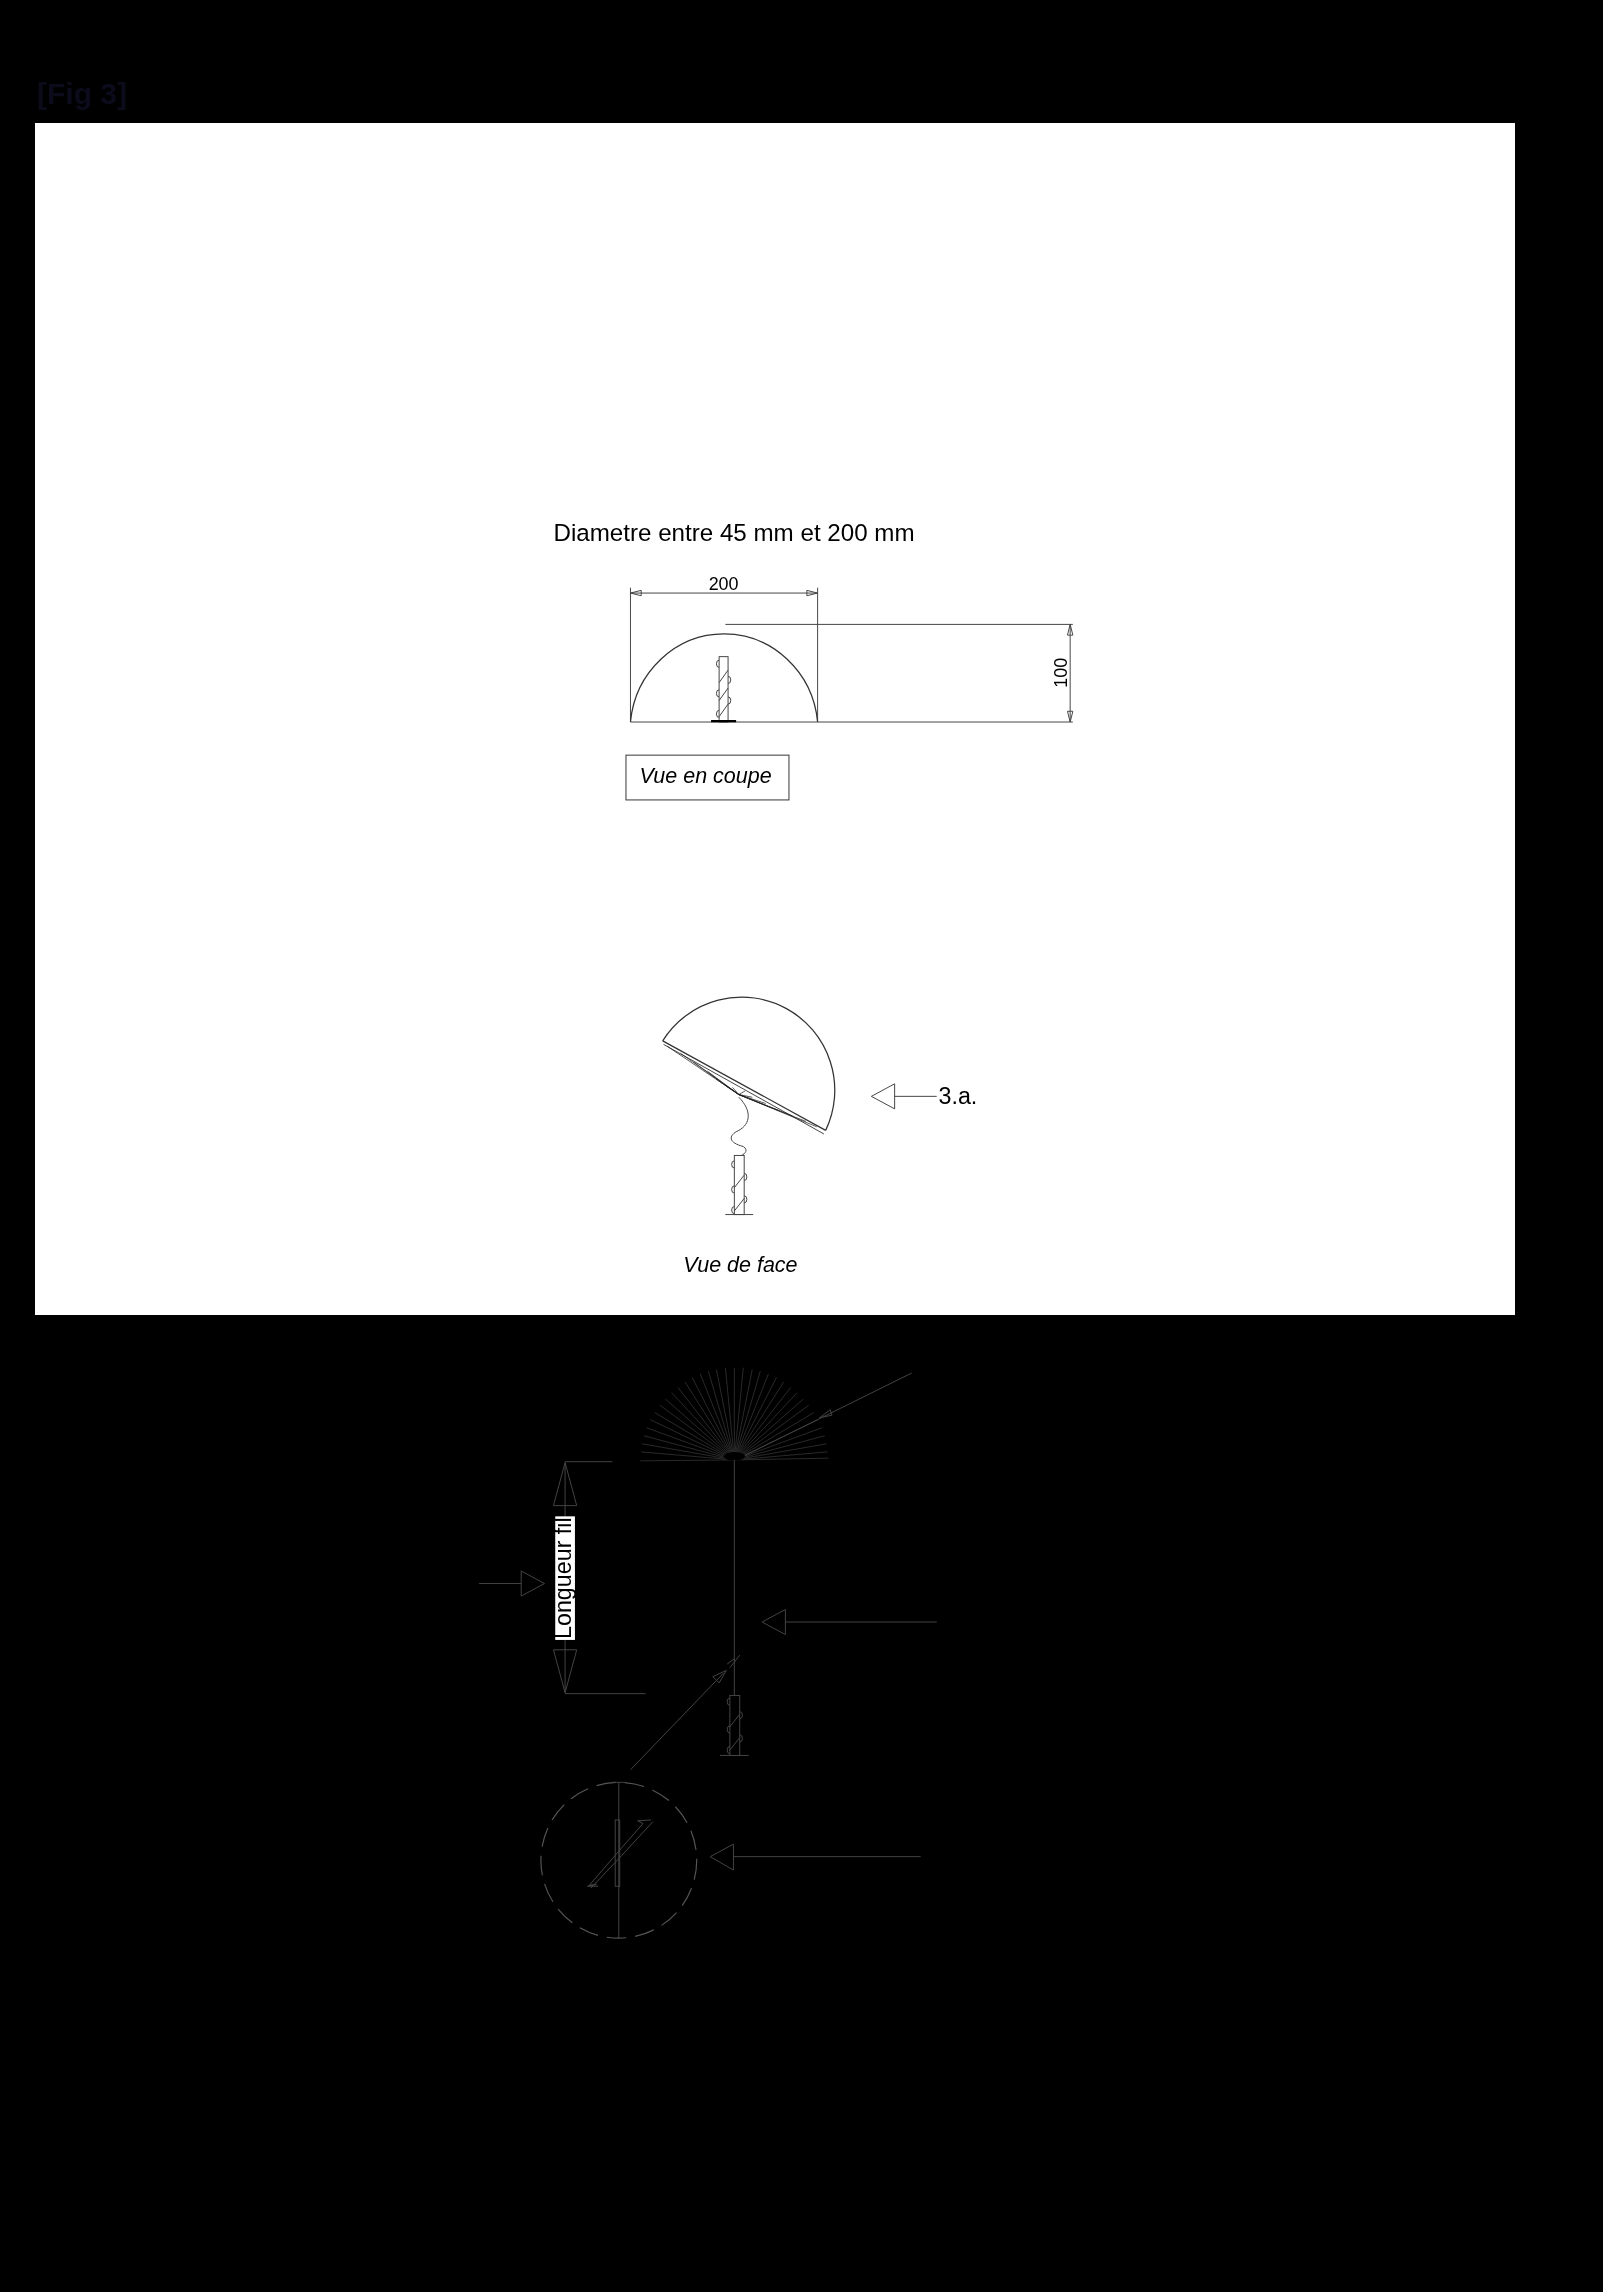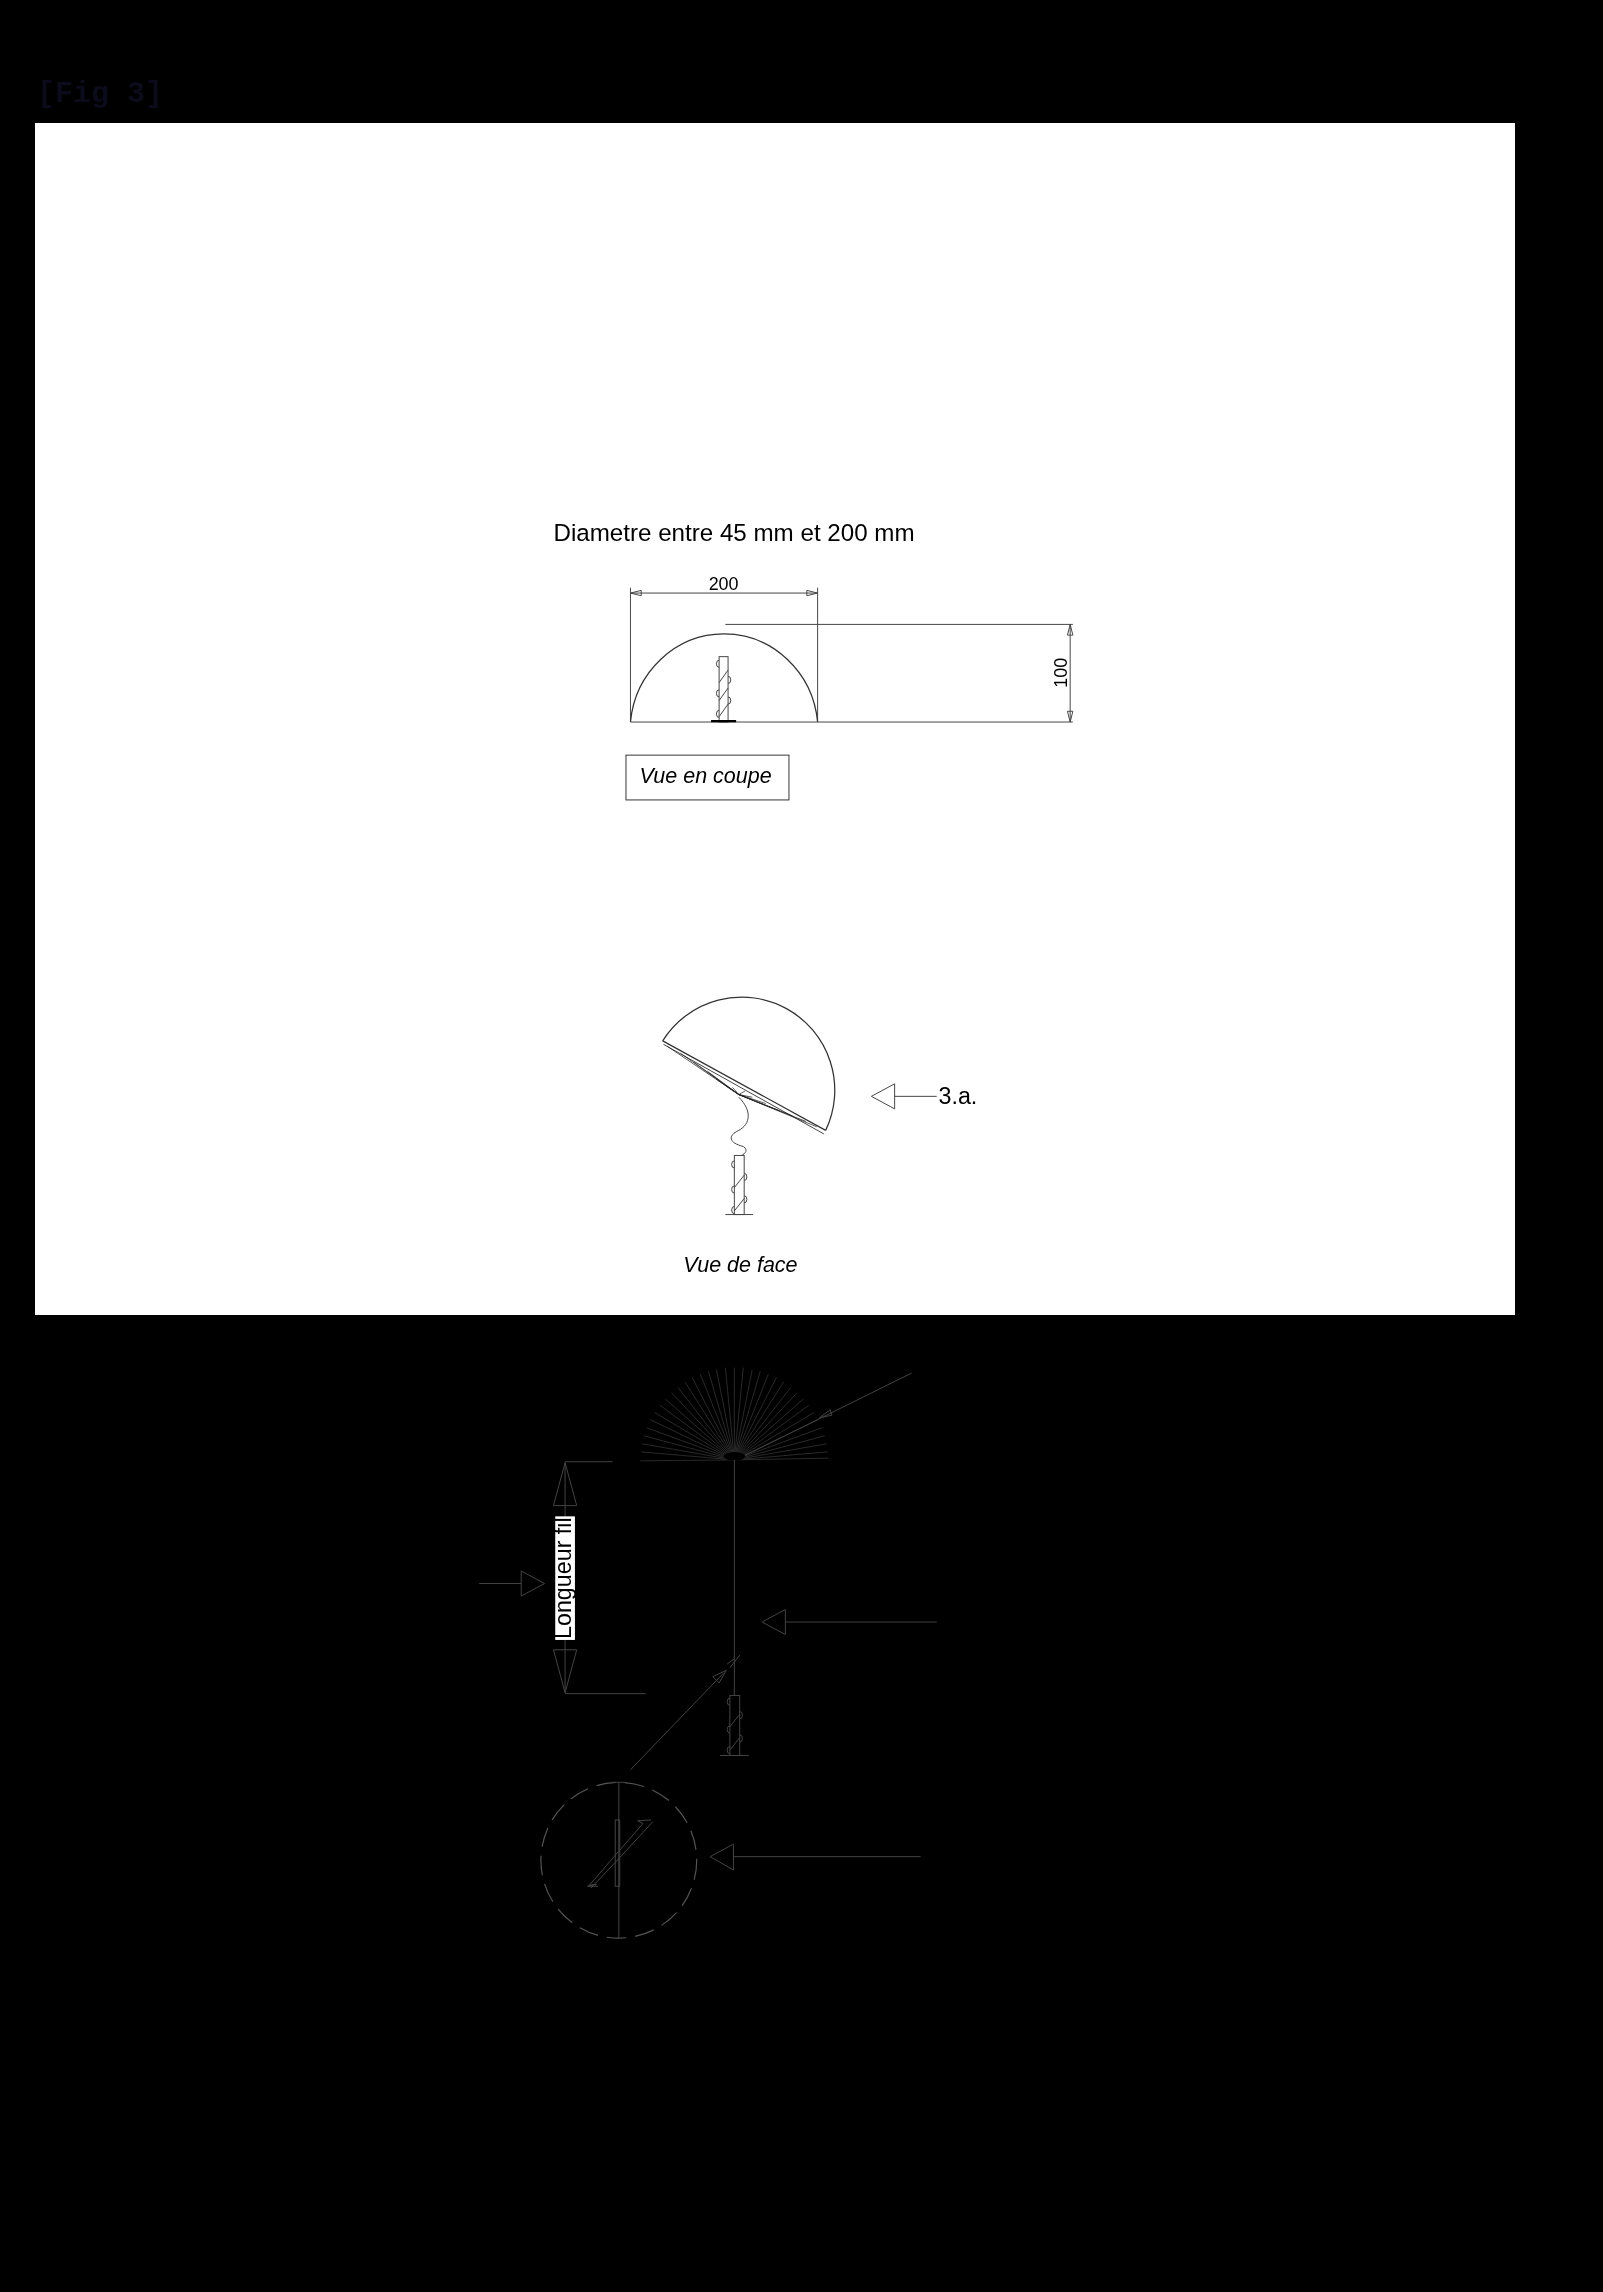--- a/index.html
+++ b/index.html
@@ -1,17 +1,17 @@
 <!DOCTYPE html>
 <html style="font-size:14.3px"><head>
 <meta charset="utf-8">
 <style>
   html, body { margin:0; padding:0; background:#000; }
   body { width:1603px; height:2293px; position:relative; overflow:hidden; }
-  .fig-tag { position:absolute; left:37px; top:77px; font-family:Liberation Mono, monospace; font-weight:bold; font-size:30px; color:#0b0b1c; }
+  .fig-tag { position:absolute; left:37px; top:77px; font-family:Liberation Sans, sans-serif; font-weight:bold; font-size:30px; color:#0b0b1c; }
   .page { position:absolute; left:35px; top:123px; width:1480px; height:1192px; background:#fff; }
   svg.drawing { position:absolute; left:0; top:0; }
   .ln { stroke:#333; stroke-width:1.4; fill:none; }
   .thin { stroke:#444; stroke-width:1.1; fill:none; }
   .txt { font-family:"Liberation Sans", sans-serif; fill:#000; }
   .it { font-style:italic; }
 </style>
 </head>
 <body>
 

